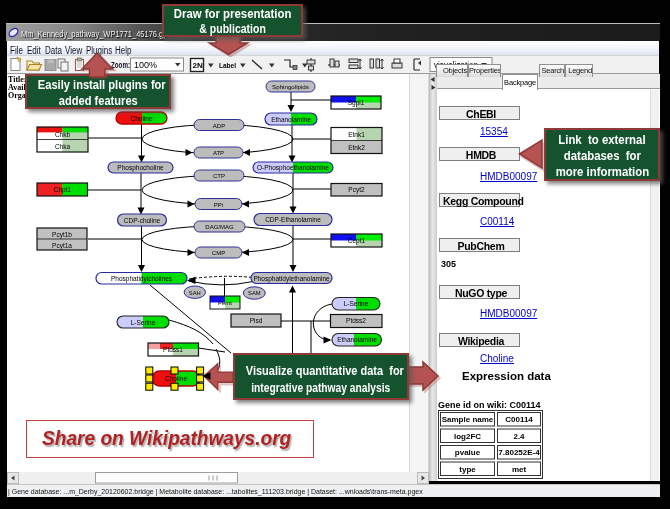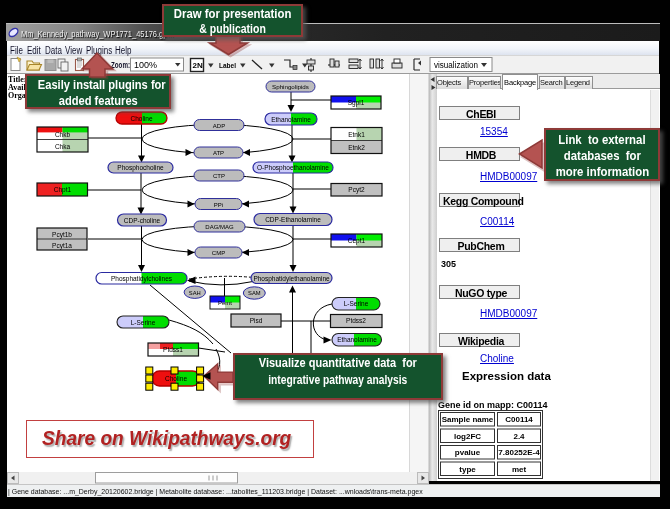--- a/index.html
+++ b/index.html
@@ -17,22 +17,22 @@
 .menuitem { top:44.5px; font-size:10px; color:#14142a; transform:scaleX(0.8); transform-origin:left center; }
 #toolbar { left:7px; top:56px; width:652px; height:18px; background:#f1f1f1;
   border-bottom:1px solid #9b9b9b; }
 #canvas { left:7px; top:74px; width:402px; height:398px; background:#fff; }
 #vscroll { left:409px; top:74px; width:20px; height:398px; background:#f5f5f5;
   border-left:1px solid #d8d8d8; border-right:1px solid #d8d8d8;}
 #divider { left:429px; top:74px; width:8px; height:407px;
   background:linear-gradient(to right,#b9b9b9,#e9e9e9 40%,#cfcfcf); }
 #rightpanel { left:437px; top:74px; width:223px; height:407px; background:#fff; }
 #tabstrip { left:437px; top:74px; width:223px; height:15px; background:#ececec; border-bottom:1px solid #9a9a9a;}
-.tab { top:76px; height:13px; font-size:7.5px; letter-spacing:-0.2px; overflow:hidden; color:#111; background:linear-gradient(#fdfdfd,#dcdcdc);
-  border:1px solid #8f8f8f; border-bottom:none; padding:1px 0 0 0; text-align:left; }
+.tab { top:64px; height:13px; font-size:7.5px; letter-spacing:-0.2px; overflow:hidden; color:#111; background:linear-gradient(#fdfdfd,#dcdcdc);
+  border:1px solid #8f8f8f; border-bottom:none; padding:1px 0 0 0; text-align:right; }
 .tabactive { top:74px; height:16px; background:#fff; font-size:7.5px; letter-spacing:-0.2px; color:#000;
   border:1px solid #8f8f8f; border-bottom:none; padding:3px 0 0 0; text-align:center; z-index:3;}
 #hscroll { left:7px; top:472px; width:422px; height:12px; background:#f0f0f0;
   border-top:1px solid #d8d8d8; }
 #statusbar { left:7px; top:484px; width:653px; height:13px; background:#eef0f1;
   border-top:1px solid #c5c5c5; }
 #statustext { left:8px; top:487px; font-size:7.5px; color:#111; transform:scaleX(0.93); transform-origin:left center; white-space:nowrap;}
 .hdrbox { left:439px; width:81px; height:13.5px; border:1px solid #7f7f7f; background:#efefef;
   font-size:10.5px; font-weight:bold; color:#000; padding:0.5px 0 0 3px; white-space:nowrap; overflow:visible;
   letter-spacing:-0.3px;text-align:center; }
@@ -155,21 +155,21 @@
   <div class="abs blink" style="top:171px">HMDB00097</div>
   <div class="abs hdrbox" style="top:193px">Kegg Compound</div>
   <div class="abs blink" style="top:216px">C00114</div>
   <div class="abs hdrbox" style="top:238px">PubChem</div>
   <div class="abs" style="left:441px;top:259px;font-size:9px;font-weight:bold;color:#000">305</div>
   <div class="abs hdrbox" style="top:285px">NuGO type</div>
   <div class="abs blink" style="top:308px">HMDB00097</div>
   <div class="abs hdrbox" style="top:333px">Wikipedia</div>
   <div class="abs blink" style="top:353px">Choline</div>
   <div class="abs" style="left:462px;top:370px;font-size:11.5px;font-weight:bold;color:#000">Expression data</div>
-  <div class="abs" style="left:438px;top:400px;font-size:9px;font-weight:bold;color:#000">Gene id on mapp: C00114</div>
+  <div class="abs" style="left:438px;top:400px;font-size:9px;font-weight:bold;color:#000">Gene id on wiki: C00114</div>
 
   <svg class="abs" style="left:438px;top:410px" width="106" height="70" viewBox="0 0 106 70">
     <rect x="0.5" y="0.5" width="104" height="68" fill="#fff" stroke="#333"></rect>
     <g fill="none" stroke="#333">
       <rect x="2.5" y="2.5" width="54" height="13.5"></rect>
         <rect x="59.5" y="2.5" width="43" height="13.5"></rect>
       <rect x="2.5" y="19" width="54" height="13.5"></rect>
         <rect x="59.5" y="19" width="43" height="13.5"></rect>
       <rect x="2.5" y="35.5" width="54" height="13.5"></rect>
         <rect x="59.5" y="35.5" width="43" height="13.5"></rect>
@@ -493,16 +493,16 @@
     <span class="ln" style="transform:scaleX(0.91)">Link&nbsp; to external</span><br><span class="ln" style="transform:scaleX(0.91)">databases&nbsp; for</span><br><span class="ln" style="transform:scaleX(0.91)">more information</span>
   </div>
 
   <svg class="abs" style="left:200px;top:352px;overflow:visible" width="245" height="50" viewBox="0 0 245 50">
     <path d="M4 24 L17.7 11.7 L17.7 20.1 L33 20.1 L33 30.2 L17.7 30.2 L17.7 37.4 Z" fill="#b45351" stroke="#8e3a38" stroke-width="1.4" transform="translate(2.5,2.5)" opacity="0.3"></path>
     <path d="M4 24 L17.7 11.7 L17.7 20.1 L33 20.1 L33 30.2 L17.7 30.2 L17.7 37.4 Z" fill="#b45351" stroke="#8e3a38" stroke-width="1.4"></path>
     <path d="M2 24 L10.5 20.3 L10.5 27.7 Z" fill="#000"></path>
     <path d="M206 15 H223 V10 L238 24 L223 38 V32 H206 Z" fill="#b45351" stroke="#8e3a38" stroke-width="1.5" transform="translate(2,2)" opacity="0.3"></path>
     <path d="M206 15 H223 V10 L238 24 L223 38 V32 H206 Z" fill="#b45351" stroke="#8e3a38" stroke-width="1.5"></path>
   </svg>
-  <div class="abs callout" style="left:233px;top:353px;width:210px;height:47px;font-size:12.5px;line-height:17px;padding-top:0">
+  <div class="abs callout" style="left:233px;top:353px;width:176px;height:47px;font-size:12.5px;line-height:17px;padding-top:8px">
     <span class="ln" style="transform:scaleX(0.88)">Visualize quantitative data&nbsp; for</span><br><span class="ln" style="transform:scaleX(0.82)">integrative pathway analysis</span>
   </div>
 </div>
 
 </body></html>

